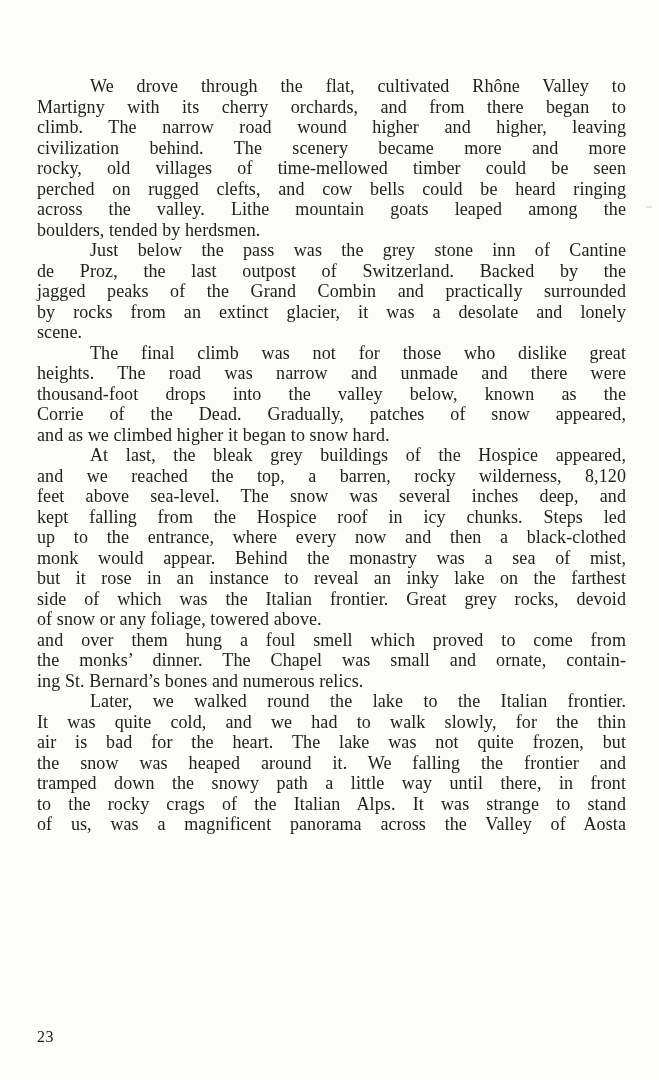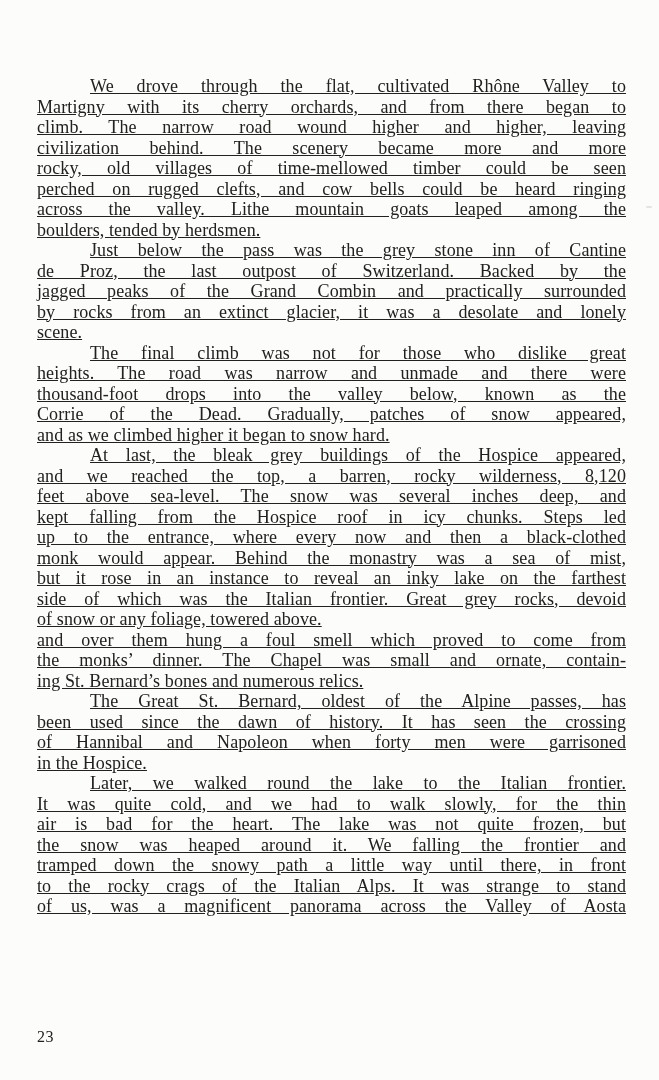--- a/index.html
+++ b/index.html
@@ -31,21 +31,20 @@
     margin: 0;
     padding: 0;
   }
   .line {
     line-height: 20.5px;
     height: 20.5px;
     white-space: normal;
     text-align: justify;
     text-align-last: justify;
     letter-spacing: 0.1px;
-    text-decoration: underline;
   }
   .line.first {
     text-indent: 53px;
   }
   .line.last {
     text-align-last: left;
   }
   .page-number {
     position: absolute;
     top: 1028px;
@@ -105,26 +104,20 @@
         <div class="line">but it rose in an instance to reveal an inky lake on the farthest</div>
         <div class="line">side of which was the Italian frontier. Great grey rocks, devoid</div>
         <div class="line last">of snow or any foliage, towered above.</div>
       </div>
       <div class="para">
         <div class="line">and over them hung a foul smell which proved to come from</div>
         <div class="line">the monks’ dinner. The Chapel was small and ornate, contain-</div>
         <div class="line last">ing St. Bernard’s bones and numerous relics.</div>
       </div>
       <div class="para">
-        <div class="line first">The Great St. Bernard, oldest of the Alpine passes, has</div>
-        <div class="line">been used since the dawn of history. It has seen the crossing</div>
-        <div class="line">of Hannibal and Napoleon when forty men were garrisoned</div>
-        <div class="line last">in the Hospice.</div>
-      </div>
-      <div class="para">
         <div class="line first">Later, we walked round the lake to the Italian frontier.</div>
         <div class="line">It was quite cold, and we had to walk slowly, for the thin</div>
         <div class="line">air is bad for the heart. The lake was not quite frozen, but</div>
         <div class="line">the snow was heaped around it. We falling the frontier and</div>
         <div class="line">tramped down the snowy path a little way until there, in front</div>
         <div class="line">to the rocky crags of the Italian Alps. It was strange to stand</div>
         <div class="line">of us, was a magnificent panorama across the Valley of Aosta</div>
       </div>
     </main>
   <div class="page-number">23</div>

